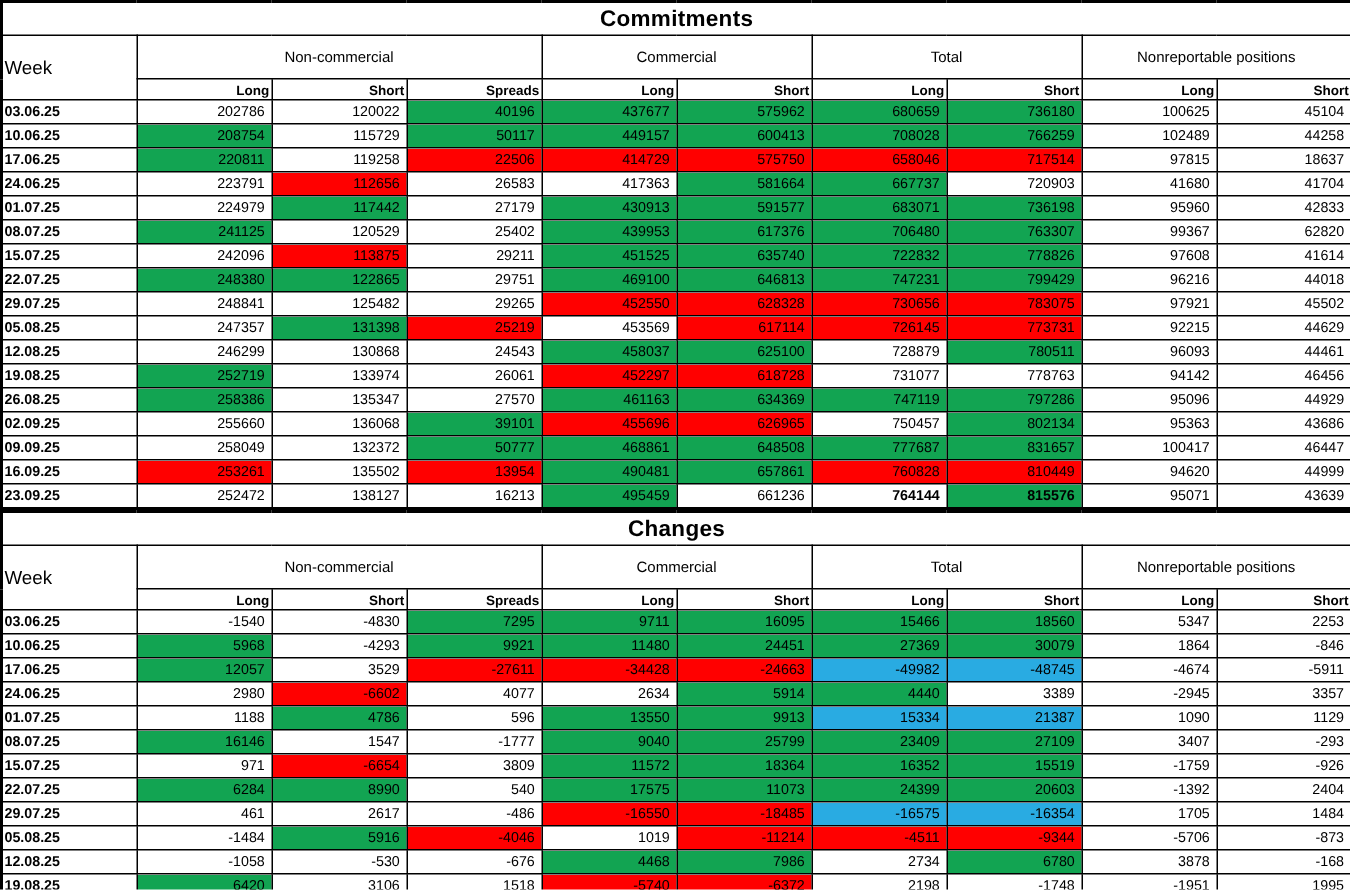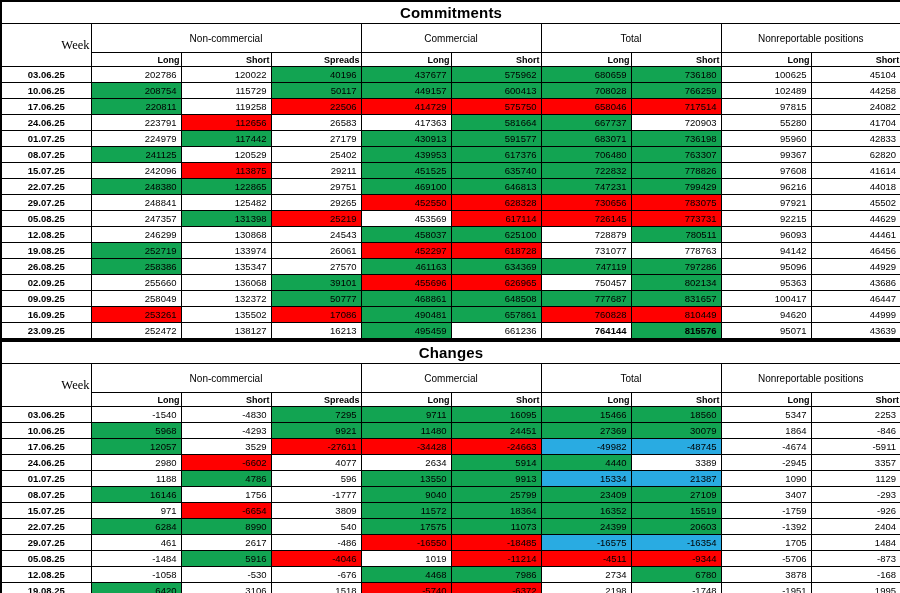--- a/index.html
+++ b/index.html
@@ -6,25 +6,25 @@
     --green:#12A452; --red:#FF0000; --blue:#29ABE2; --border:#000000; --bg:#FFFFFF;
   }
   html,body{margin:0;padding:0;background:var(--bg);width:900px;height:593px;overflow:hidden;
     font-family:"Liberation Sans",sans-serif;color:#000;}
   .page{width:900px;}
   table.cot{border-collapse:collapse;table-layout:fixed;width:900px;border:2px solid var(--border);}
   table.cot col{width:90px;}
   table.cot th,table.cot td{border:1px solid var(--border);overflow:hidden;white-space:nowrap;}
   th.title{height:19px;font-size:15px;font-weight:700;text-align:center;letter-spacing:.2px;
     border-bottom:2px solid var(--border);}
-  th.week-h{font-size:12.5px;font-weight:400;text-align:right;font-family:Liberation Serif, serif;}
+  th.week-h{font-size:12.5px;font-weight:400;text-align:left;}
   th.group-h{height:26px;font-size:10px;font-weight:400;text-align:center;}
   th.sub-h{height:11px;font-size:9px;font-weight:700;text-align:right;}
   td{height:13px;font-size:9.5px;line-height:13px;}
-  td.week{text-align:center;font-weight:700;}
+  td.week{font-weight:700;}
   td.num{text-align:right;padding-right:4px;}
   .gb{border-left:2px solid var(--border);}
   .c-w{background:var(--bg);}
   .c-g{background:var(--green);}
   .c-r{background:var(--red);}
   .c-b{background:var(--blue);}
   .bold{font-weight:700;margin-left:36px;}
 </style>
 </head>
 <body>
@@ -94,32 +94,32 @@
         <tr>
           <td class="week">17.06.25</td>
           <td class="num c-g gb">220811</td>
           <td class="num c-w">119258</td>
           <td class="num c-r">22506</td>
           <td class="num c-r gb">414729</td>
           <td class="num c-r">575750</td>
           <td class="num c-r gb">658046</td>
           <td class="num c-r">717514</td>
           <td class="num c-w gb">97815</td>
-          <td class="num c-w">24082</td>
+          <td class="num c-w">18637</td>
         </tr>
         <tr>
           <td class="week">24.06.25</td>
           <td class="num c-w gb">223791</td>
           <td class="num c-r">112656</td>
           <td class="num c-w">26583</td>
           <td class="num c-w gb">417363</td>
           <td class="num c-g">581664</td>
           <td class="num c-g gb">667737</td>
           <td class="num c-w">720903</td>
-          <td class="num c-w gb">55280</td>
+          <td class="num c-w gb">41680</td>
           <td class="num c-w">41704</td>
         </tr>
         <tr>
           <td class="week">01.07.25</td>
           <td class="num c-w gb">224979</td>
           <td class="num c-g">117442</td>
           <td class="num c-w">27179</td>
           <td class="num c-g gb">430913</td>
           <td class="num c-g">591577</td>
           <td class="num c-g gb">683071</td>
@@ -244,21 +244,21 @@
           <td class="num c-g">648508</td>
           <td class="num c-g gb">777687</td>
           <td class="num c-g">831657</td>
           <td class="num c-w gb">100417</td>
           <td class="num c-w">46447</td>
         </tr>
         <tr>
           <td class="week">16.09.25</td>
           <td class="num c-r gb">253261</td>
           <td class="num c-w">135502</td>
-          <td class="num c-r">17086</td>
+          <td class="num c-r">13954</td>
           <td class="num c-g gb">490481</td>
           <td class="num c-g">657861</td>
           <td class="num c-r gb">760828</td>
           <td class="num c-r">810449</td>
           <td class="num c-w gb">94620</td>
           <td class="num c-w">44999</td>
         </tr>
         <tr>
           <td class="week">23.09.25</td>
           <td class="num c-w gb">252472</td>
@@ -367,21 +367,21 @@
           <td class="num c-g gb">13550</td>
           <td class="num c-g">9913</td>
           <td class="num c-b gb">15334</td>
           <td class="num c-b">21387</td>
           <td class="num c-w gb">1090</td>
           <td class="num c-w">1129</td>
         </tr>
         <tr>
           <td class="week">08.07.25</td>
           <td class="num c-g gb">16146</td>
-          <td class="num c-w">1756</td>
+          <td class="num c-w">1547</td>
           <td class="num c-w">-1777</td>
           <td class="num c-g gb">9040</td>
           <td class="num c-g">25799</td>
           <td class="num c-g gb">23409</td>
           <td class="num c-g">27109</td>
           <td class="num c-w gb">3407</td>
           <td class="num c-w">-293</td>
         </tr>
         <tr>
           <td class="week">15.07.25</td>

